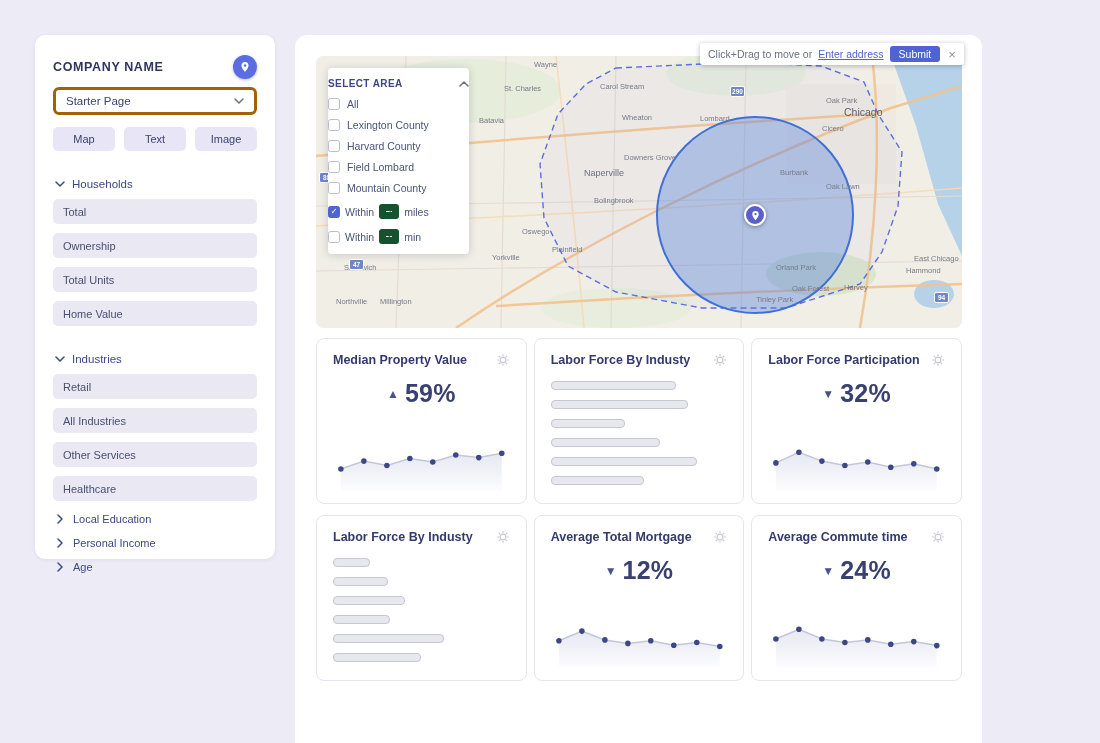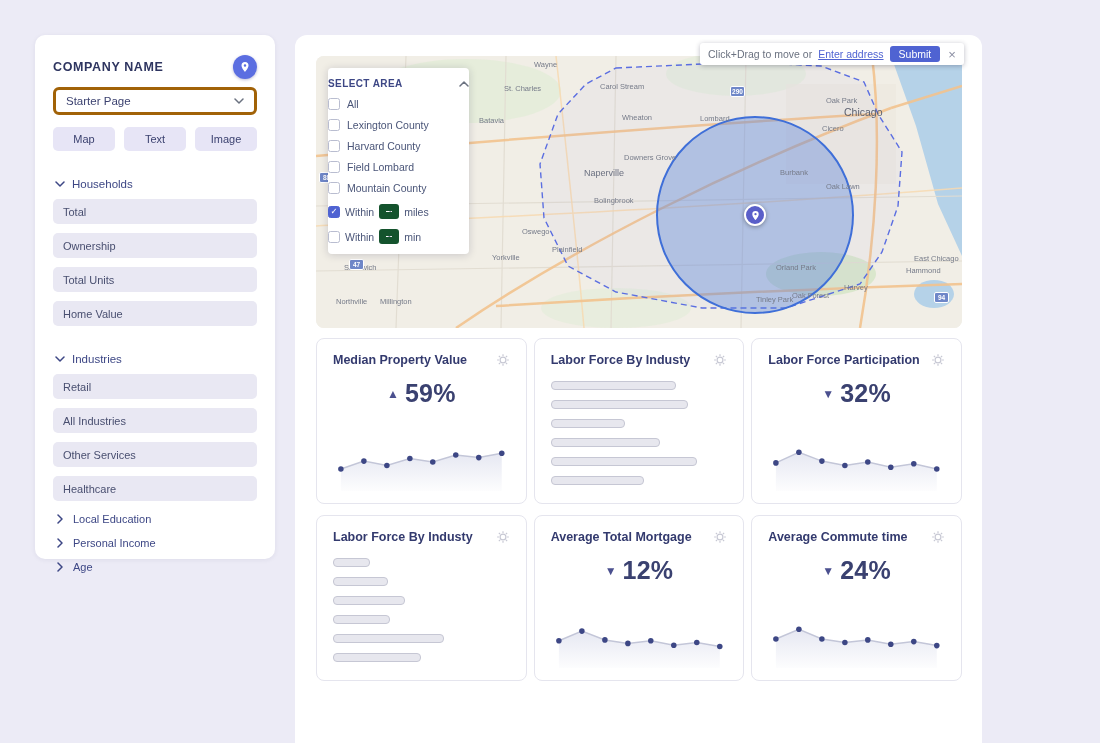--- a/index.html
+++ b/index.html
@@ -126,21 +126,21 @@
         <span class="mlabel sm" style="left: 163px; top: 60px;">Batavia</span>
         <span class="mlabel sm" style="left: 308px; top: 97px;">Downers Grove</span>
         <span class="mlabel md" style="left: 268px; top: 112px;">Naperville</span>
         <span class="mlabel sm" style="left: 464px; top: 112px;">Burbank</span>
         <span class="mlabel sm" style="left: 510px; top: 126px;">Oak Lawn</span>
         <span class="mlabel sm" style="left: 278px; top: 140px;">Bolingbrook</span>
         <span class="mlabel sm" style="left: 206px; top: 171px;">Oswego</span>
         <span class="mlabel sm" style="left: 236px; top: 189px;">Plainfield</span>
         <span class="mlabel sm" style="left: 176px; top: 197px;">Yorkville</span>
         <span class="mlabel sm" style="left: 460px; top: 207px;">Orland Park</span>
-        <span class="mlabel sm" style="left: 476px; top: 235px;">Oak Forest</span>
+        <span class="mlabel sm" style="left: 476px; top: 228px;">Oak Forest</span>
         <span class="mlabel sm" style="left: 528px; top: 227px;">Harvey</span>
         <span class="mlabel sm" style="left: 590px; top: 210px;">Hammond</span>
         <span class="mlabel sm" style="left: 598px; top: 198px;">East Chicago</span>
         <span class="mlabel sm" style="left: 440px; top: 239px;">Tinley Park</span>
         <span class="mlabel sm" style="left: 20px; top: 241px;">Northville</span>
         <span class="mlabel sm" style="left: 64px; top: 241px;">Millington</span>
         <span class="mlabel sm" style="left: 28px; top: 207px;">Sandwich</span>
       </div>
     <div class="map-shields">
         <span class="shield" style="left: 3px; top: 116px;">88</span>

